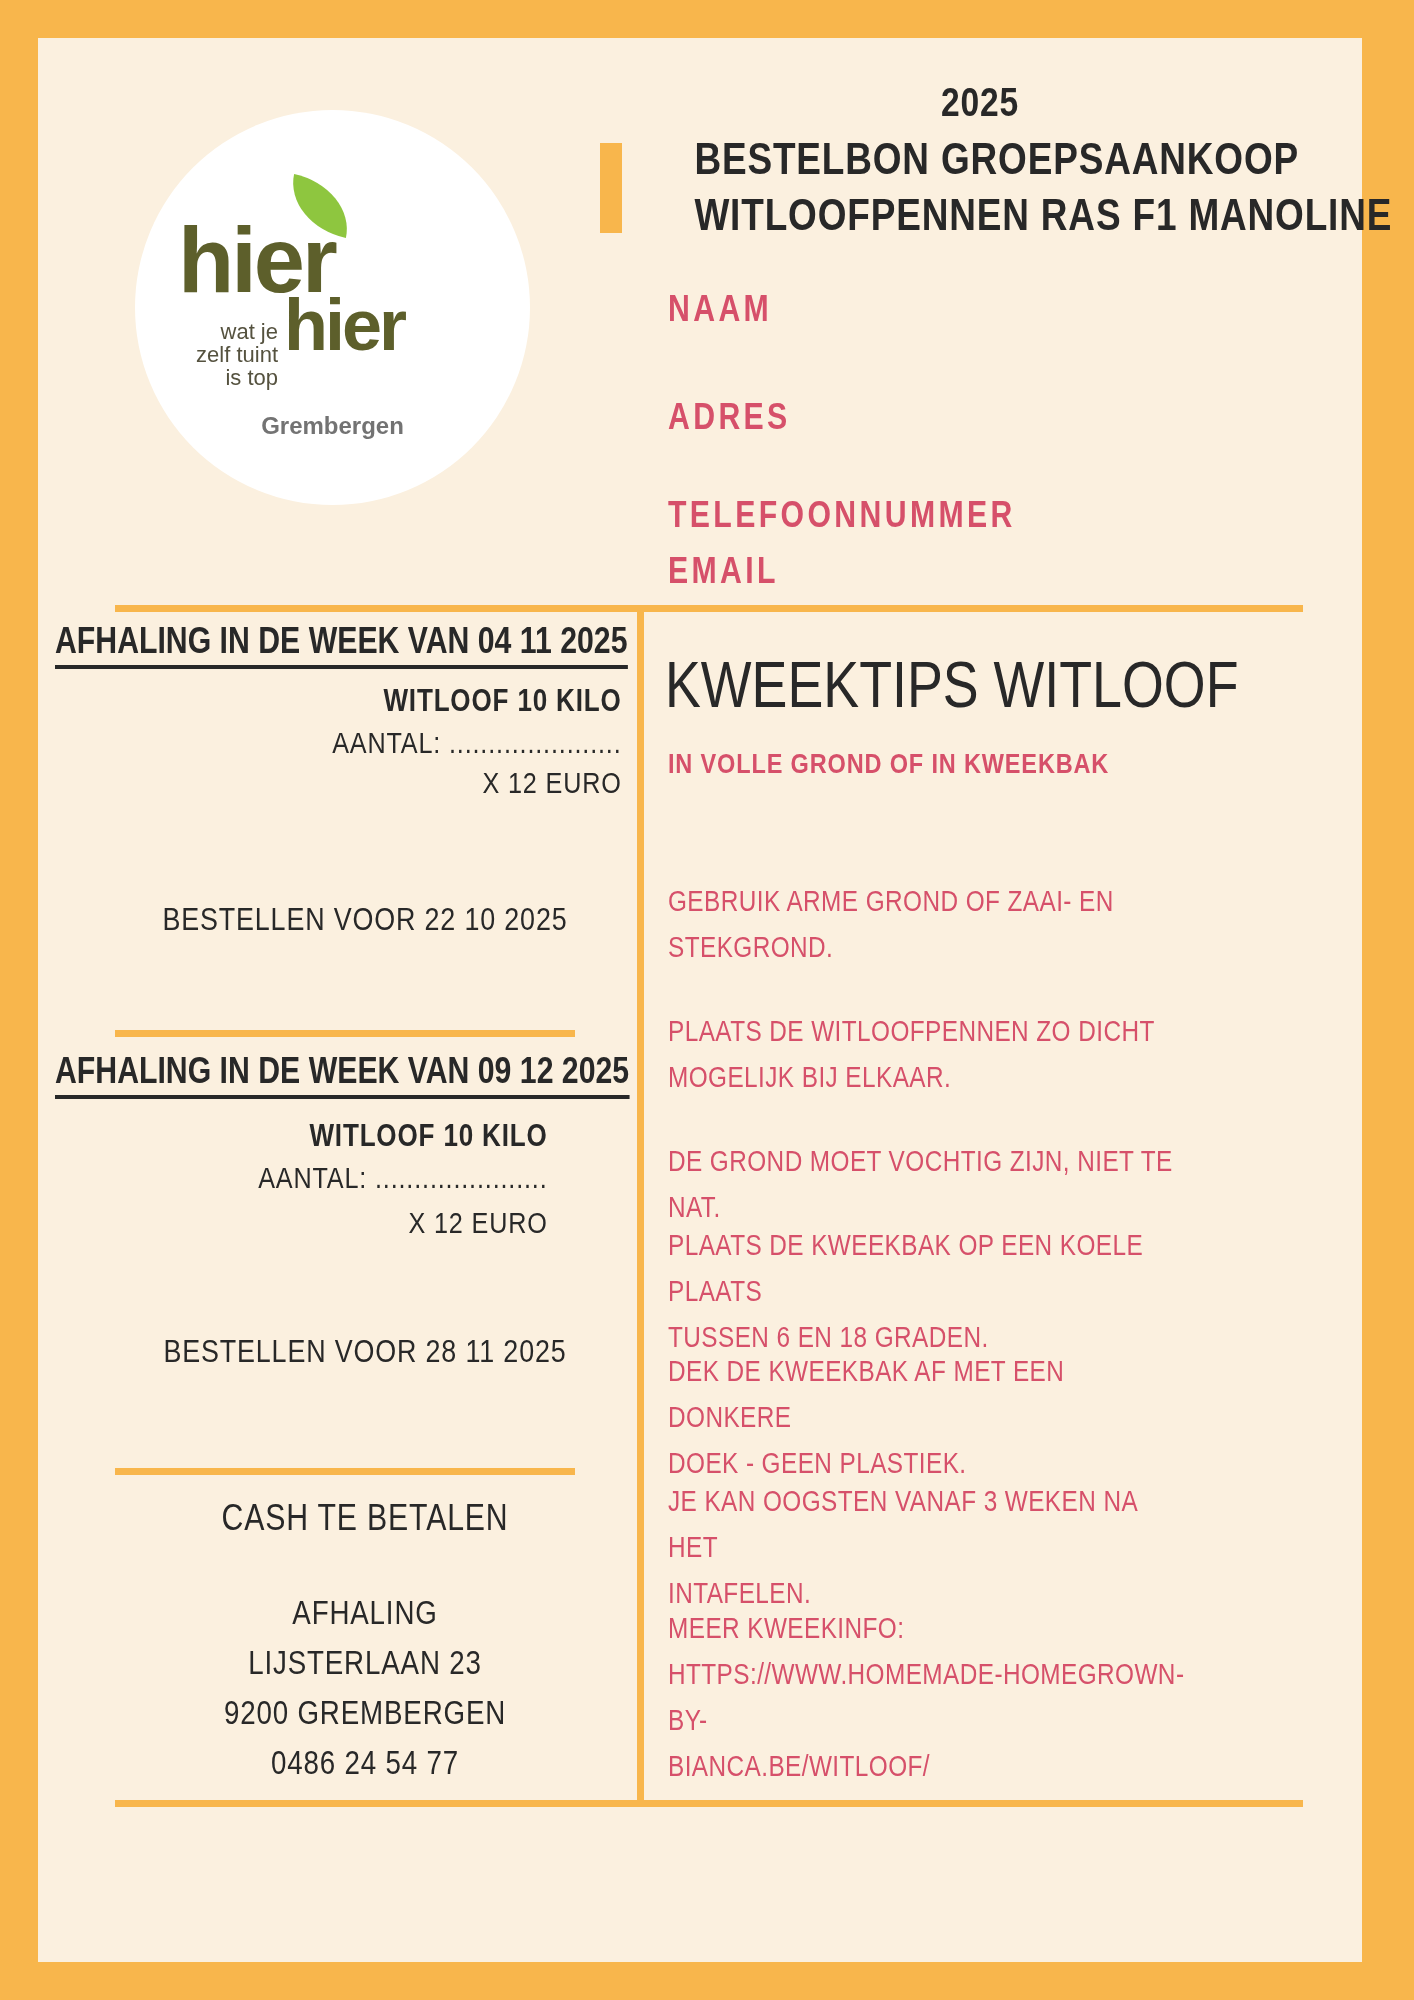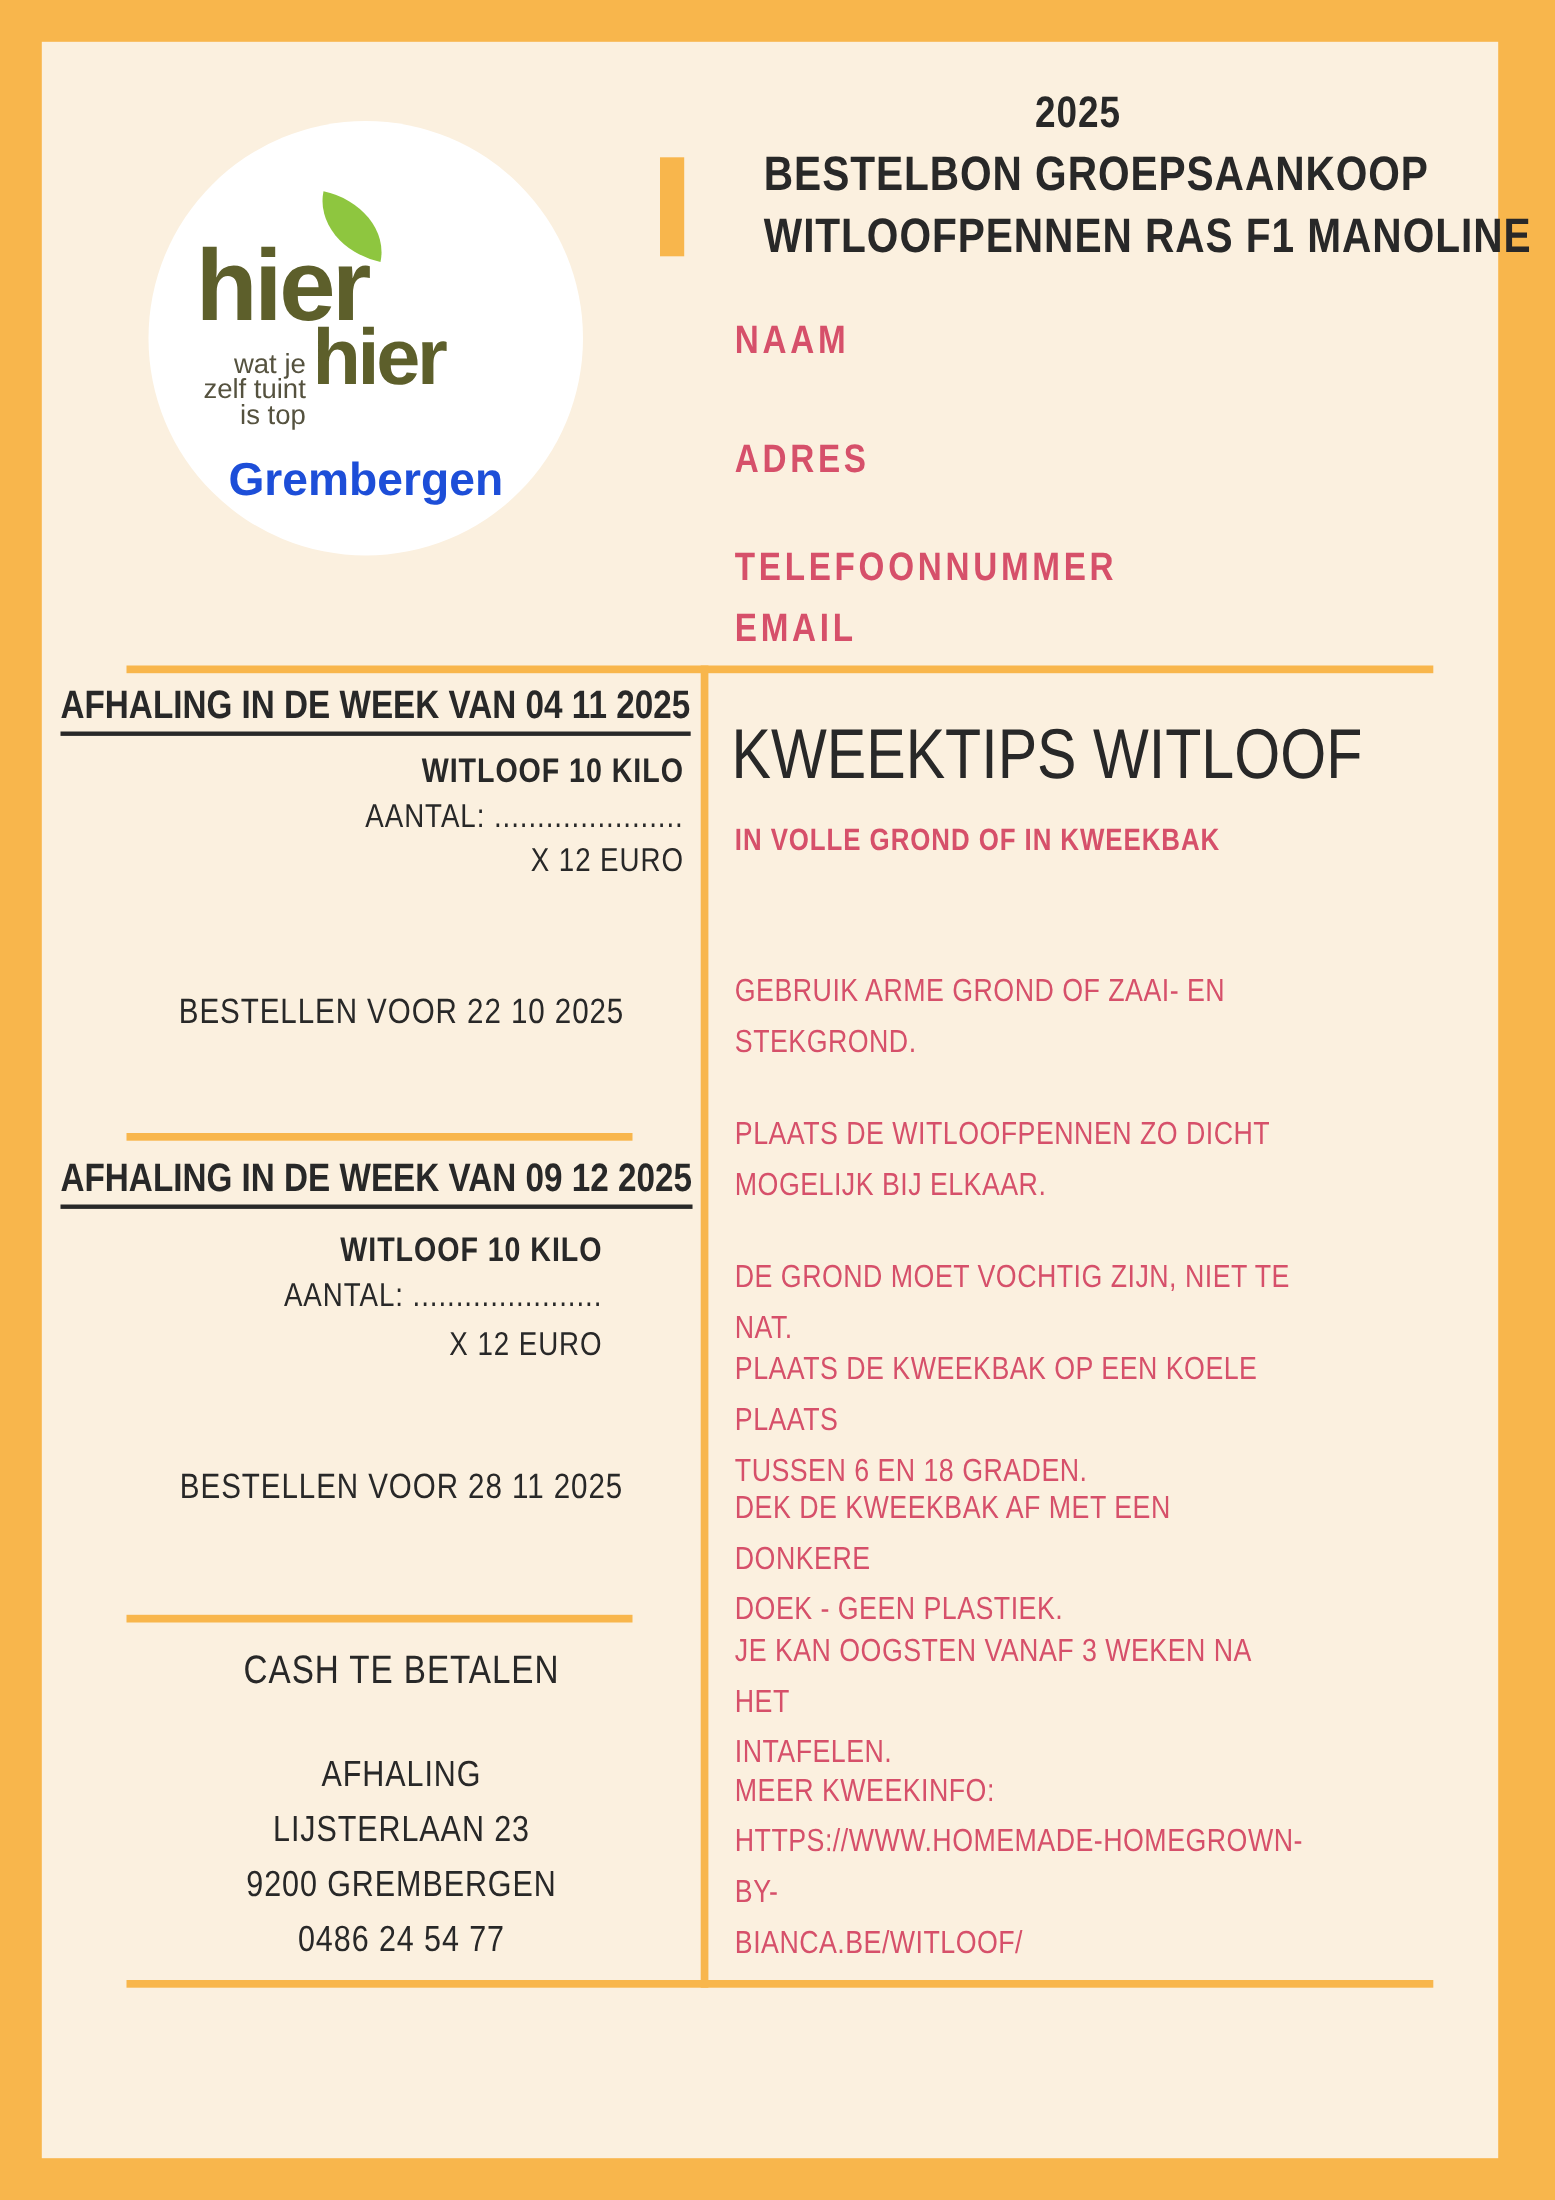--- a/index.html
+++ b/index.html
@@ -42,24 +42,24 @@
 
   <div class="abs frame" style="left:0;top:0;width:1414px;height:38px;"></div>
   <div class="abs frame" style="left:0;top:0;width:38px;height:2000px;"></div>
   <div class="abs frame" style="left:1362px;top:0;width:52px;height:2000px;"></div>
   <div class="abs frame" style="left:0;top:1962px;width:1414px;height:38px;"></div>
 
   <div class="abs logo-circle" style="left:135px;top:110px;width:395px;height:395px;"></div>
   <div class="abs leaf" style="left:288px;top:180px;width:64px;height:52px;"></div>
   <div class="abs olive bold nowrap" style="left:178px;top:208px;font-size:92px;letter-spacing:-3px;">hier</div>
   <div class="abs olive bold nowrap" style="left:284px;top:284px;font-size:72px;letter-spacing:-3px;">hier</div>
-  <div class="abs rgt" style="left:130px;top:320px;width:148px;font-size:25px;line-height:23px;color:#55523F;white-space:pre-line;">wat je
+  <div class="abs rgt" style="left:130px;top:320px;width:148px;font-size:22px;line-height:23px;color:#55523F;white-space:pre-line;">wat je
 zelf tuint
 is top</div>
-  <div class="abs ctr bold" style="left:135px;top:412px;width:395px;font-size:42px;color:#1d4ed8;">Grembergen</div>
+  <div class="abs ctr bold" style="left:135px;top:412px;width:395px;font-size:24px;color:#737373;">Grembergen</div>
 
   <div class="abs oline" style="left:600px;top:143px;width:22px;height:90px;"></div>
   <div class="abs ctr black bold cond o-c nowrap" style="left:640px;top:80px;width:680px;font-size:40px;letter-spacing:1px;">2025</div>
   <div class="abs ctr black bold cond o-c nowrap" style="left:640px;top:134px;width:680px;font-size:44px;letter-spacing:1px;">BESTELBON GROEPSAANKOOP</div>
   <div class="abs ctr black bold cond o-c nowrap" style="left:640px;top:190px;width:680px;font-size:44px;letter-spacing:1px;">WITLOOFPENNEN RAS F1 MANOLINE</div>
 
   <div class="abs pink bold cond o-l nowrap" style="left:668px;top:288px;font-size:36px;letter-spacing:4px;">NAAM</div>
   <div class="abs pink bold cond o-l nowrap" style="left:668px;top:396px;font-size:36px;letter-spacing:4px;">ADRES</div>
   <div class="abs pink bold cond o-l nowrap" style="left:668px;top:494px;font-size:36px;letter-spacing:4px;">TELEFOONNUMMER</div>
   <div class="abs pink bold cond o-l nowrap" style="left:668px;top:550px;font-size:36px;letter-spacing:4px;">EMAIL</div>

